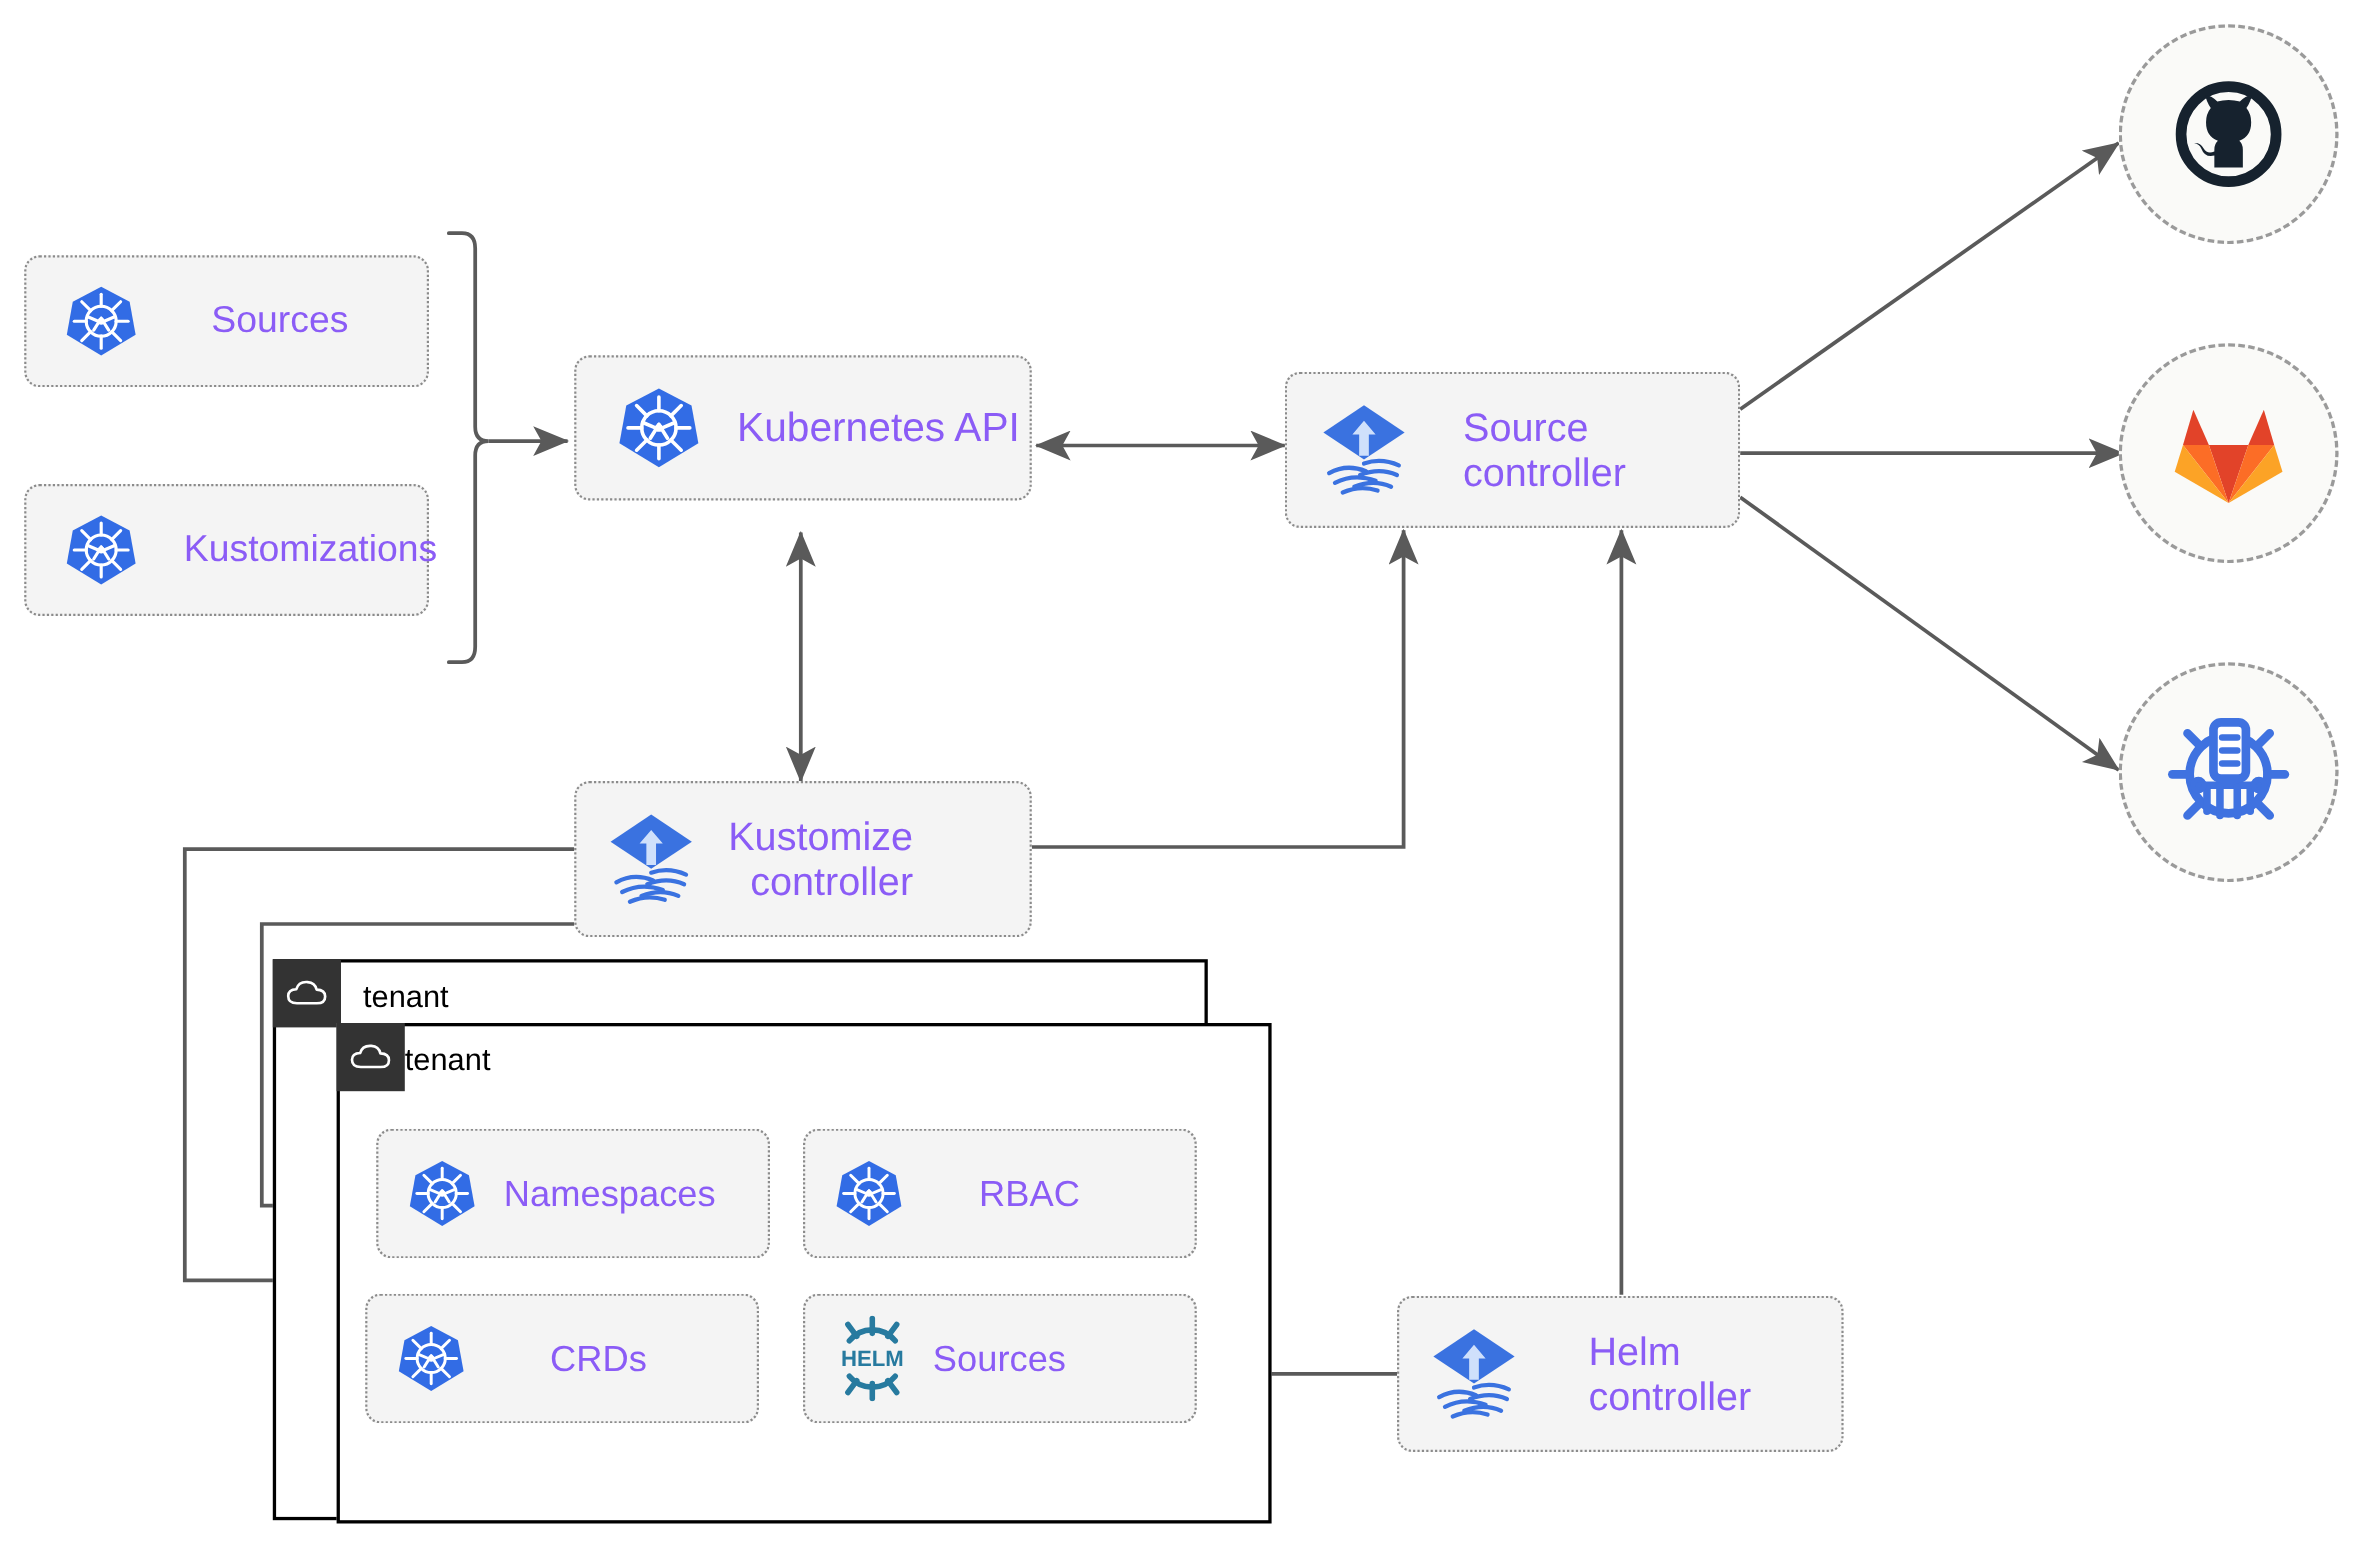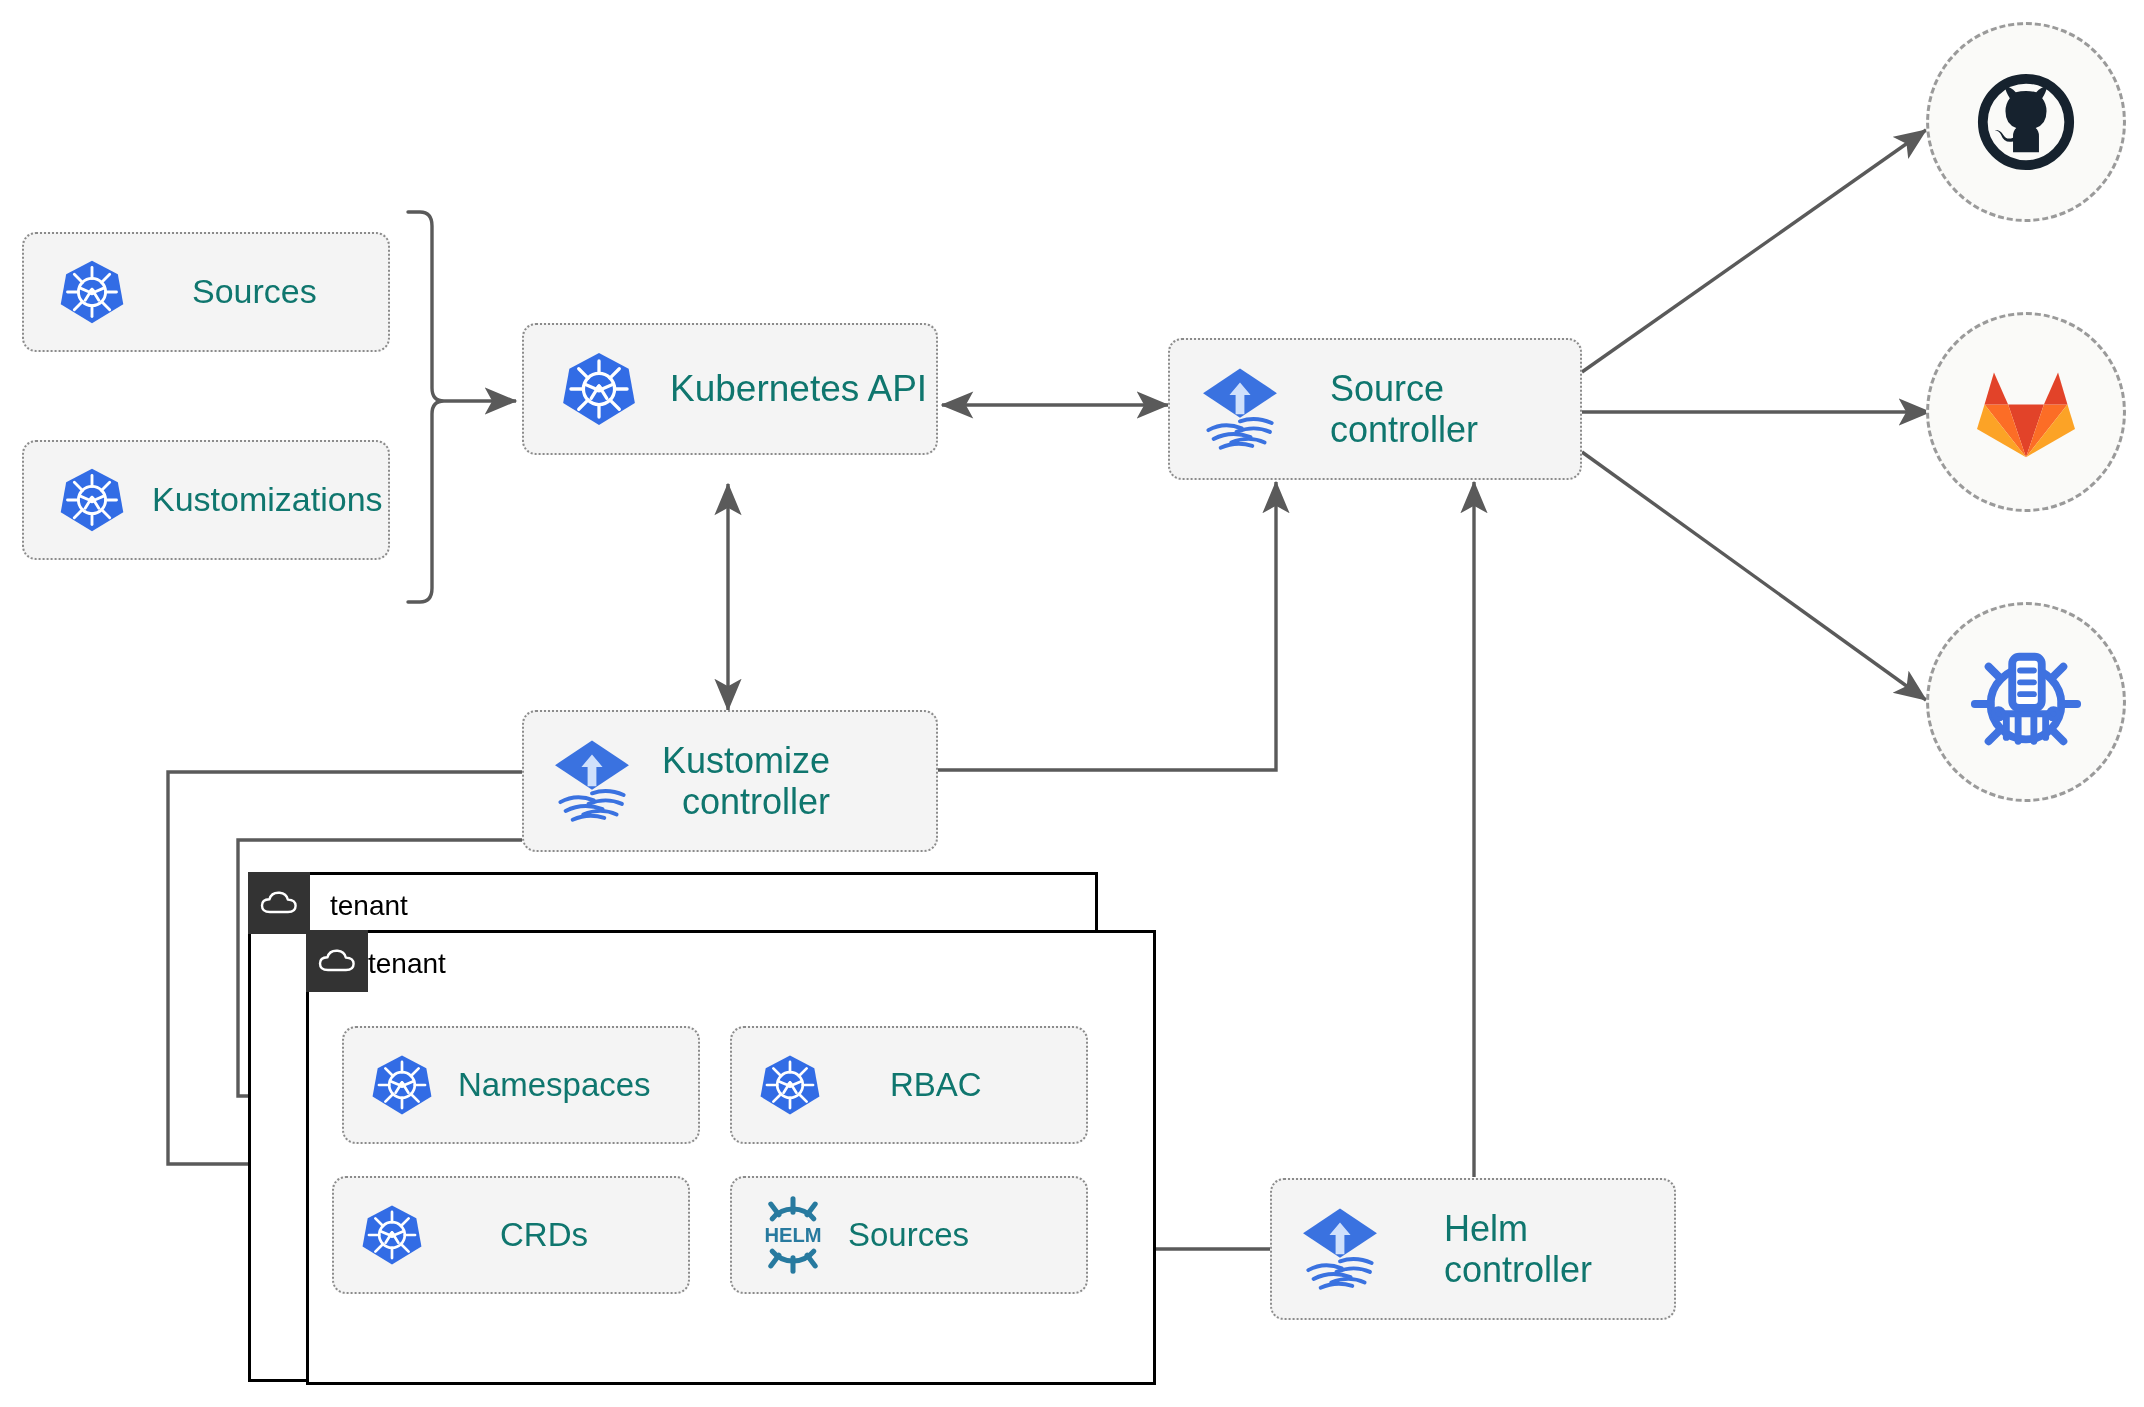--- a/index.html
+++ b/index.html
@@ -3,21 +3,21 @@
 <meta charset="utf-8">
 <style>
   html,body{margin:0;padding:0;background:#ffffff;}
   body{font-family:"Liberation Sans",sans-serif;}
   #stage{position:relative;width:2144px;height:1407px;background:#ffffff;overflow:hidden;}
   svg.layer{position:absolute;left:0;top:0;width:2144px;height:1407px;}
   .node-box{
     position:absolute;background:#f4f4f4;border:2.5px dotted #8b8b8b;border-radius:14px;
     display:flex;align-items:center;box-sizing:border-box;
   }
-  .node-label{color:#0f766e;font-size:34px;line-height:1.15;white-space:pre-line;}
+  .node-label{color:#8b5cf6;font-size:34px;line-height:1.15;white-space:pre-line;}
   .node-ico{display:flex;align-items:center;justify-content:center;flex:0 0 auto;}
   .circle-node{
     position:absolute;border:3px dashed #9a9a9a;border-radius:50%;
     background:#fafaf8;display:flex;align-items:center;justify-content:center;box-sizing:border-box;
   }
   .tenant-box{position:absolute;background:#ffffff;border:3px solid #000;box-sizing:border-box;}
   .tenant-tab{position:absolute;background:#333333;display:flex;align-items:center;justify-content:center;}
   .tenant-name{position:absolute;color:#000000;font-size:28px;}
   .sr{position:absolute;width:1px;height:1px;overflow:hidden;clip:rect(0,0,0,0);}
 </style>
@@ -119,21 +119,21 @@
             <path d="M64 64 L76 76"></path>
           <path d="M64 36 L76 24"></path>
             <path d="M36 64 L24 76"></path>
           <path d="M50 46 L40 62"></path>
             <path d="M50 46 L60 62"></path>
           <path d="M46 50 L32 44"></path>
             <path d="M54 50 L68 44"></path>
         </g>
       </svg>
     </span>
-    <span class="node-label" style="margin-left:26px;">Kustomizations</span>
+    <span class="node-label" style="margin-left:41px;">Kustomizations</span>
   </div>
 
   <div class="node-box" style="left:522px;top:323px;width:416px;height:132px;">
     <span class="node-ico" style="margin-left:36px;">
       <svg width="78" height="78" viewBox="0 0 100 100">
         <polygon points="50,4 88,24 96,68 50,96 4,68 12,24" fill="#326ce5"></polygon>
         <g fill="none" stroke="#ffffff" stroke-width="4.2" stroke-linecap="round">
           <circle cx="50" cy="50" r="20"></circle>
           <circle cx="50" cy="50" r="4.6" fill="#ffffff" stroke="none"></circle>
           <path d="M50 30 L50 14"></path>

